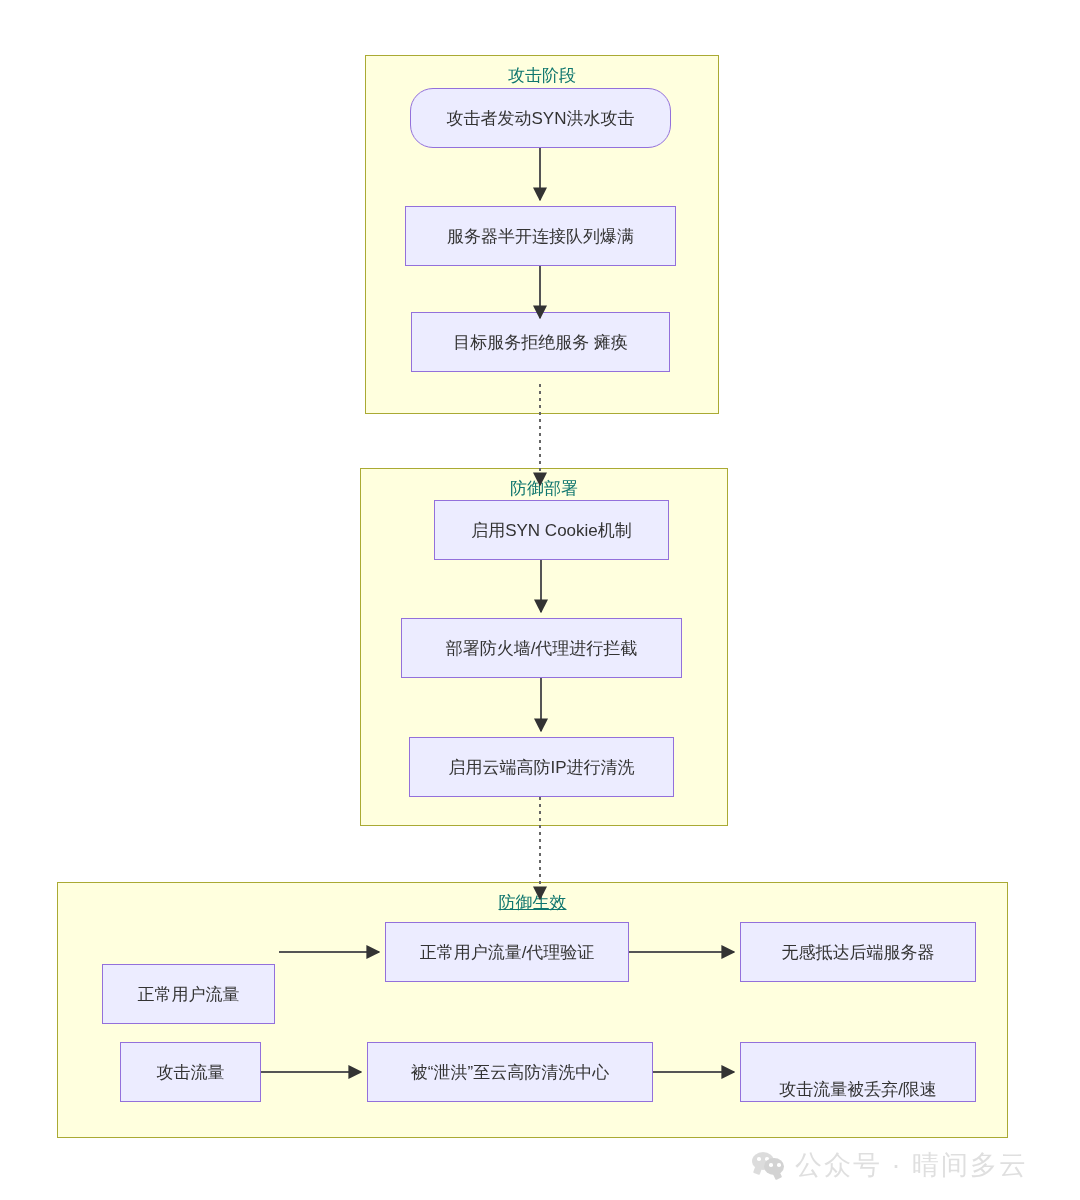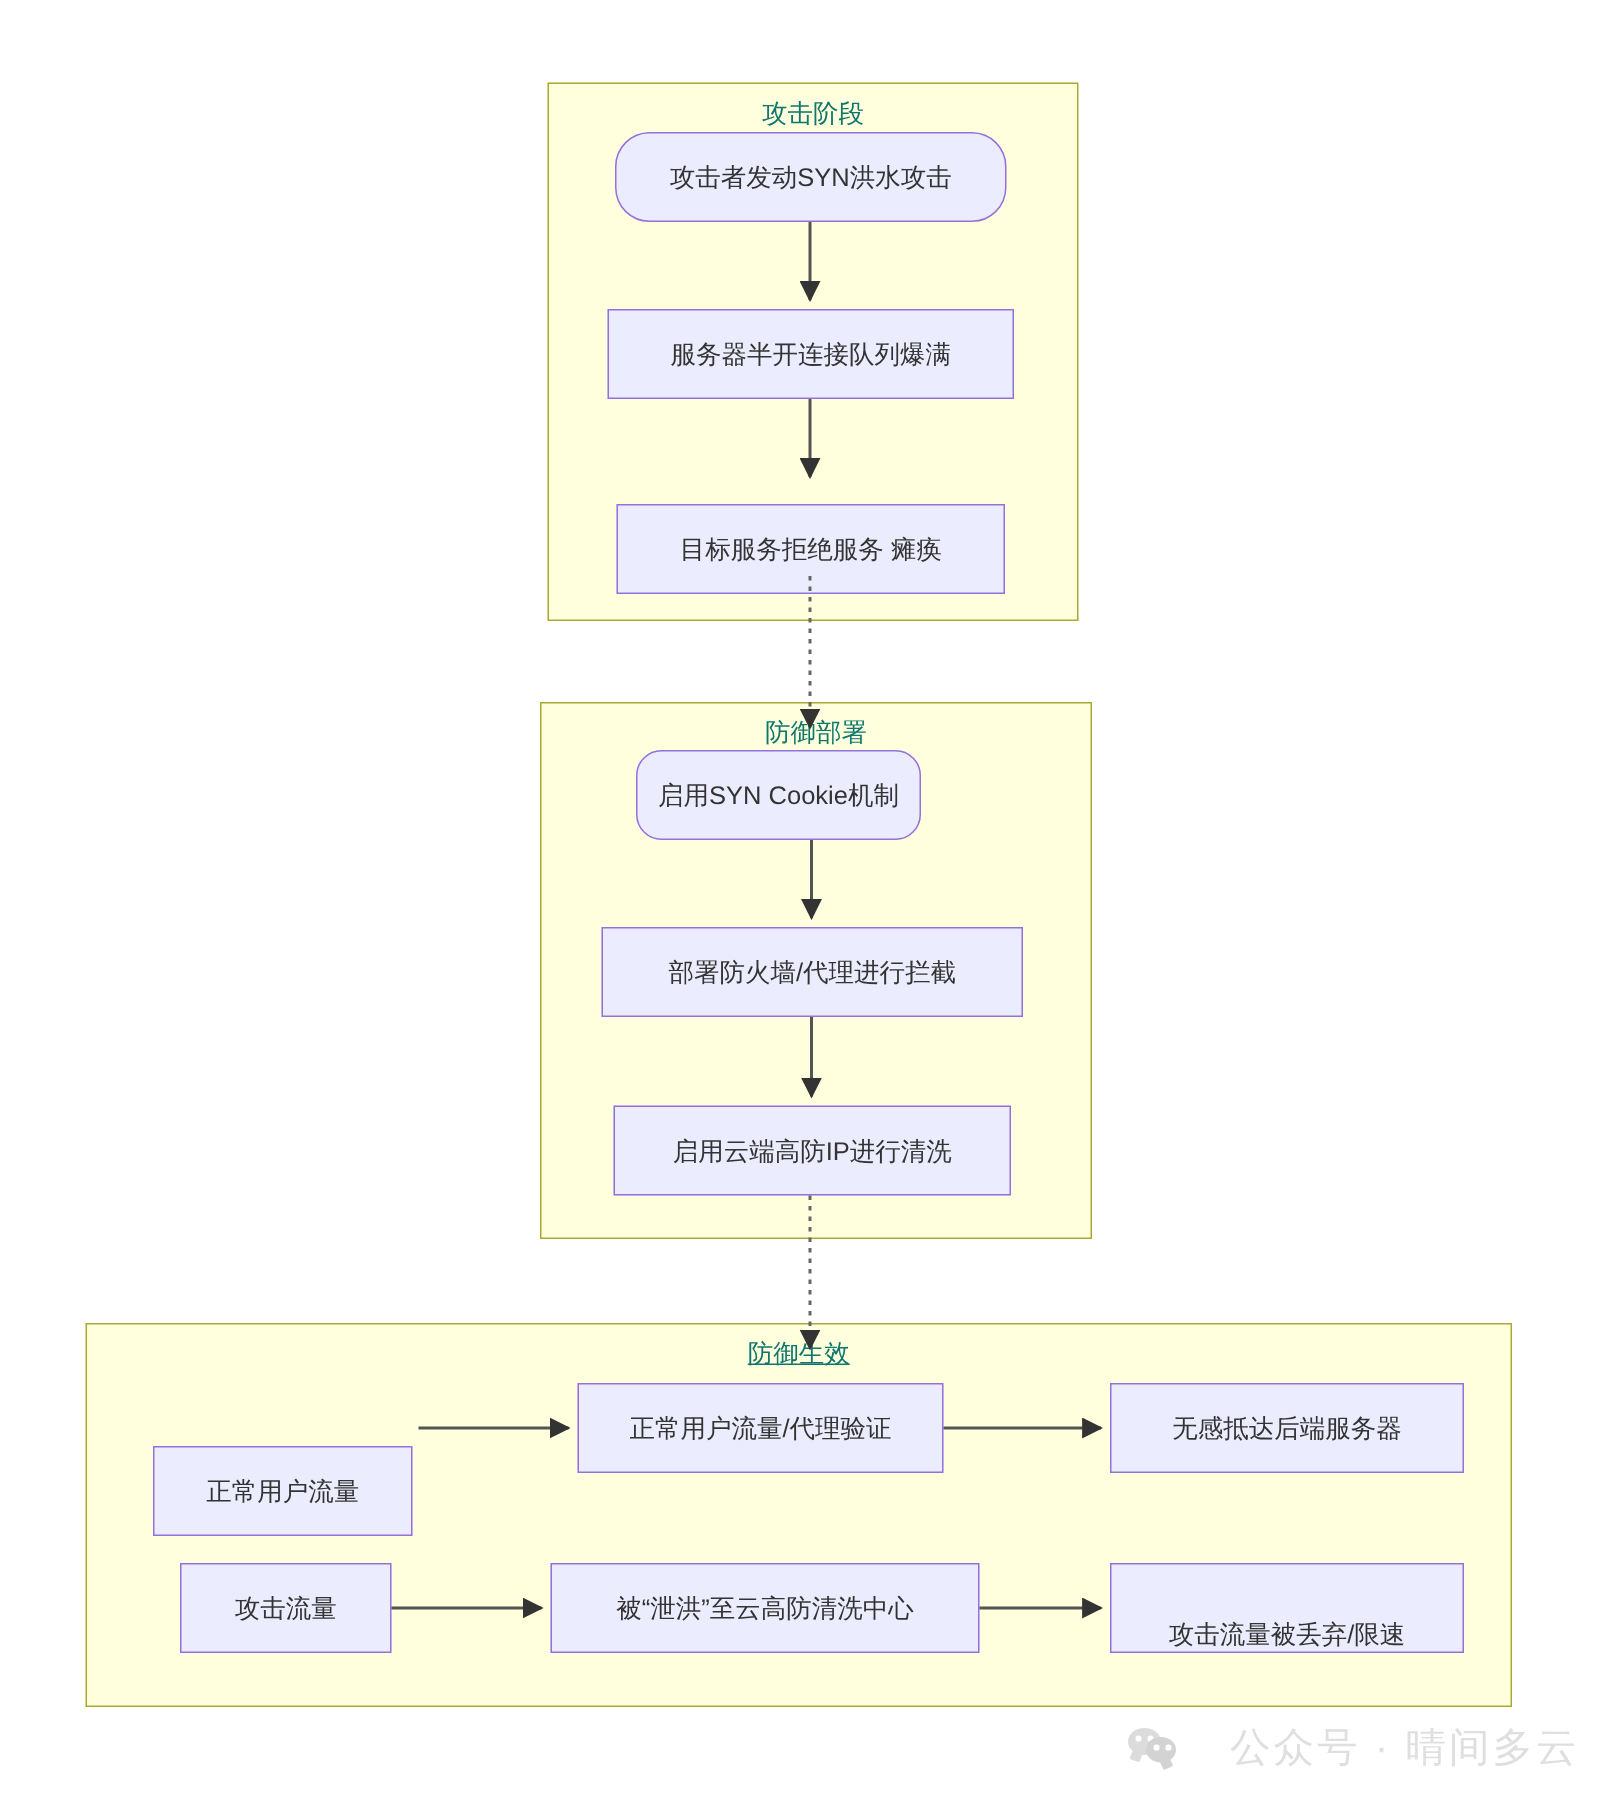--- a/index.html
+++ b/index.html
@@ -74,21 +74,20 @@
     display: flex;
     align-items: center;
     gap: 9px;
     opacity: 0.45;
   }
   #watermark .wm-text {
     font-size: 27px;
     color: #b9b9b9;
     letter-spacing: 2px;
     white-space: nowrap;
-    margin-left: 25px;
   }
   #watermark .wm-icon {
     width: 34px;
     height: 30px;
     position: relative;
     flex: none;
   }
   #watermark .wm-icon .bub {
     position: absolute;
     background: #b3b3b3;
@@ -135,29 +134,29 @@
   </div>
 
   <div class="node" style="left:410px; top:88px; width:261px; height:60px;border-radius:23px;">
     <span>攻击者发动SYN洪水攻击</span>
   </div>
 
   <div class="node" style="left:405px; top:206px; width:271px; height:60px;">
     <span>服务器半开连接队列爆满</span>
   </div>
 
-  <div class="node" style="left:411px; top:336px; width:259px; height:60px;">
+  <div class="node" style="left:411px; top:312px; width:259px; height:60px;">
     <span>目标服务拒绝服务 瘫痪</span>
   </div>
 
   <div class="cluster" id="cluster-defense-deploy" style="left:360px; top:468px; width:368px; height:358px;">
     <div class="cluster-title" style="top:11px;">防御部署</div>
   </div>
 
-  <div class="node" style="left:424px; top:500px; width:190px; height:60px;border-radius:17px;">
+  <div class="node" style="left:434px; top:500px; width:235px; height:60px;">
     <span>启用SYN Cookie机制</span>
   </div>
 
   <div class="node" style="left:401px; top:618px; width:281px; height:60px;">
     <span>部署防火墙/代理进行拦截</span>
   </div>
 
   <div class="node" style="left:409px; top:737px; width:265px; height:60px;">
     <span>启用云端高防IP进行清洗</span>
   </div>

